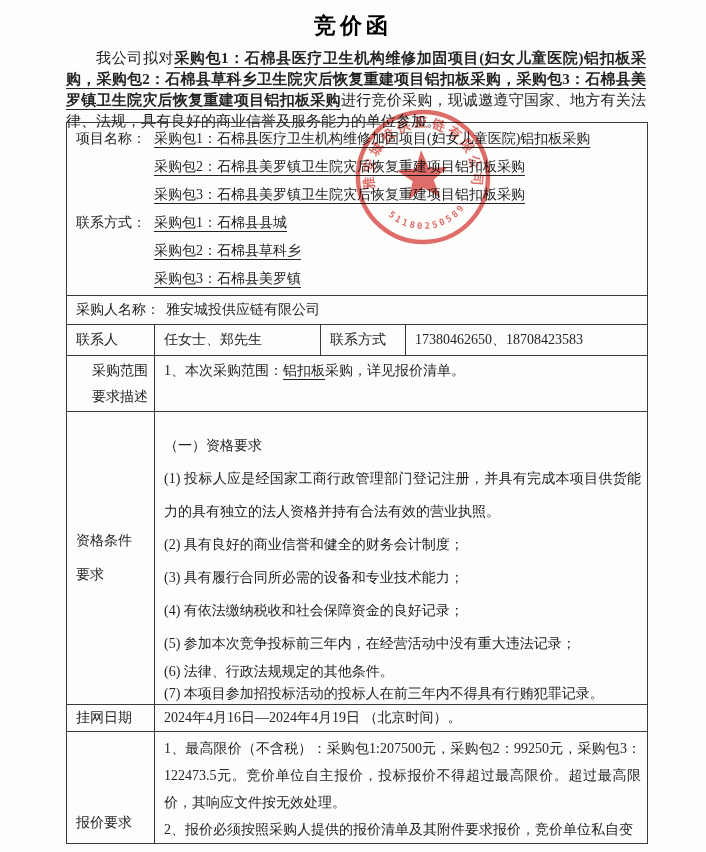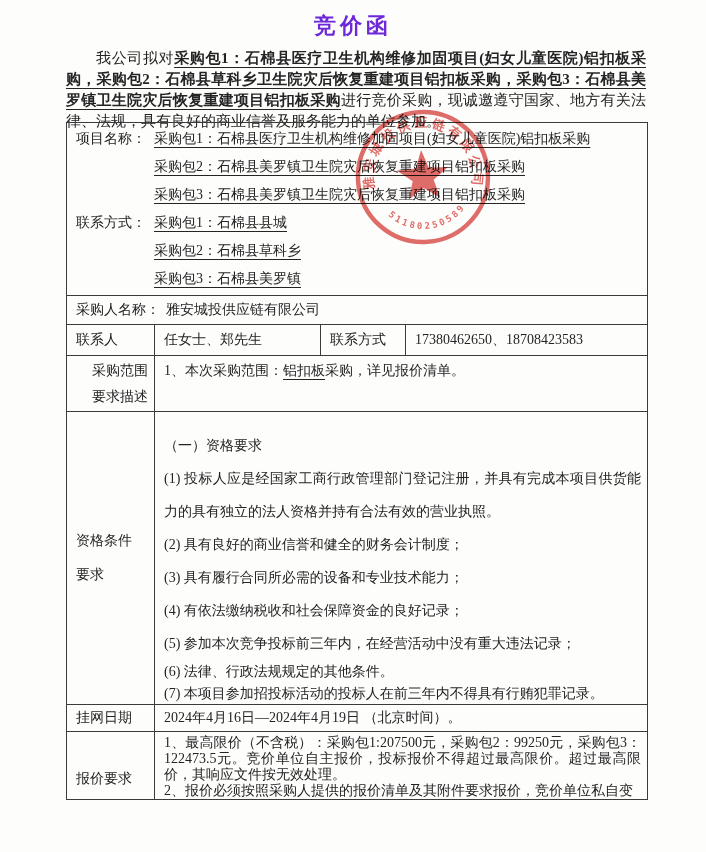--- a/index.html
+++ b/index.html
@@ -3,21 +3,21 @@
 <meta charset="utf-8">
 <style>
   html,body{margin:0;padding:0;}
   body{
     width:706px;height:852px;overflow:hidden;background:#fdfdfc;color:#1f1f1f;
     font-family:"Liberation Serif","DejaVu Serif",serif;
   }
   .page{position:relative;width:706px;height:852px;}
   .doc-title{
     margin:0;padding-top:11px;text-align:center;
-    font-size:22px;font-weight:700;letter-spacing:4px;color:#6d28d9;
+    font-size:22px;font-weight:700;letter-spacing:4px;color:#000000;
   }
   .intro{
     margin:7px 60px 10px 66px;font-size:15px;line-height:21px;
     text-align:justify;text-indent:2em;word-break:break-all;color:#242424;
   }
   .bu{font-weight:700;text-decoration:underline;text-underline-offset:4px;text-decoration-thickness:1px;}
   .u{text-decoration:underline;text-underline-offset:4px;text-decoration-thickness:1px;}
 
   table.main{
     position:absolute;left:66px;top:122px;width:581px;
@@ -49,21 +49,21 @@
   td.r6lab{line-height:34px;text-align:left;}
   td.r6c{vertical-align:top;padding-top:17px;line-height:33px;text-align:justify;}
   .q-tight{line-height:24px;}
   .q-tight2{line-height:20px;}
 
   
   td.r7{height:26px;}
 
   
   td.r8lab{vertical-align:bottom;padding-bottom:11px;font-family:Liberation Mono, monospace;}
-  td.r8c{vertical-align:top;padding-top:3px;line-height:16px;text-align:justify;margin-left:12px;}
+  td.r8c{vertical-align:top;padding-top:3px;line-height:27px;text-align:justify;margin-left:12px;}
 
   
   .seal{
     position:absolute;left:350px;top:106px;width:146px;height:144px;
     opacity:.8;mix-blend-mode:multiply;transform:rotate(-4deg);pointer-events:none;
   }
 </style>
 </head>
 <body>
 

